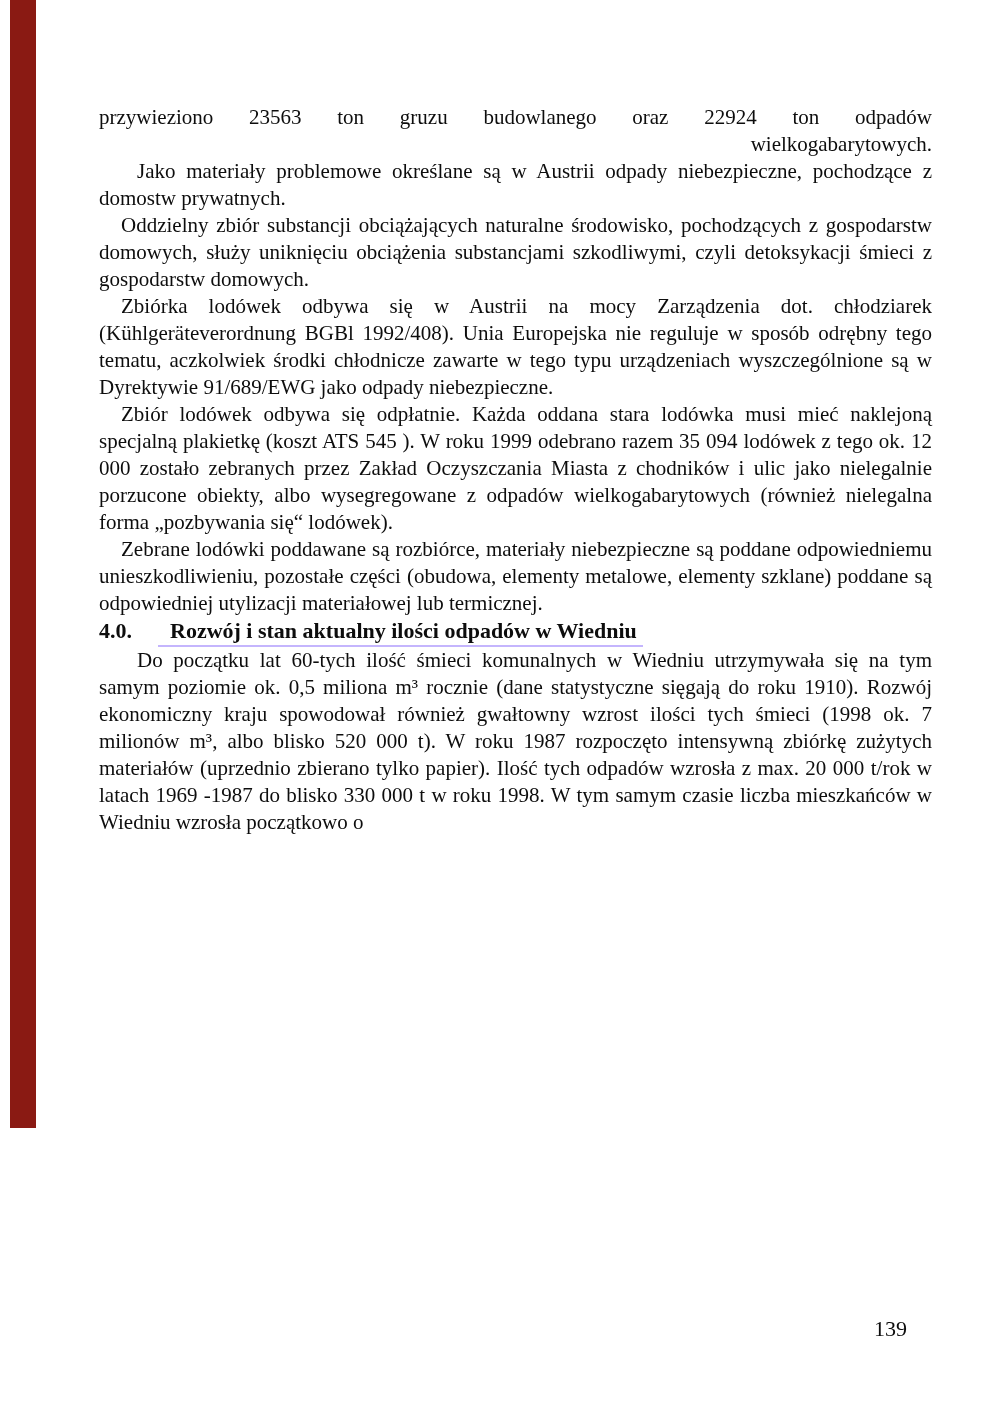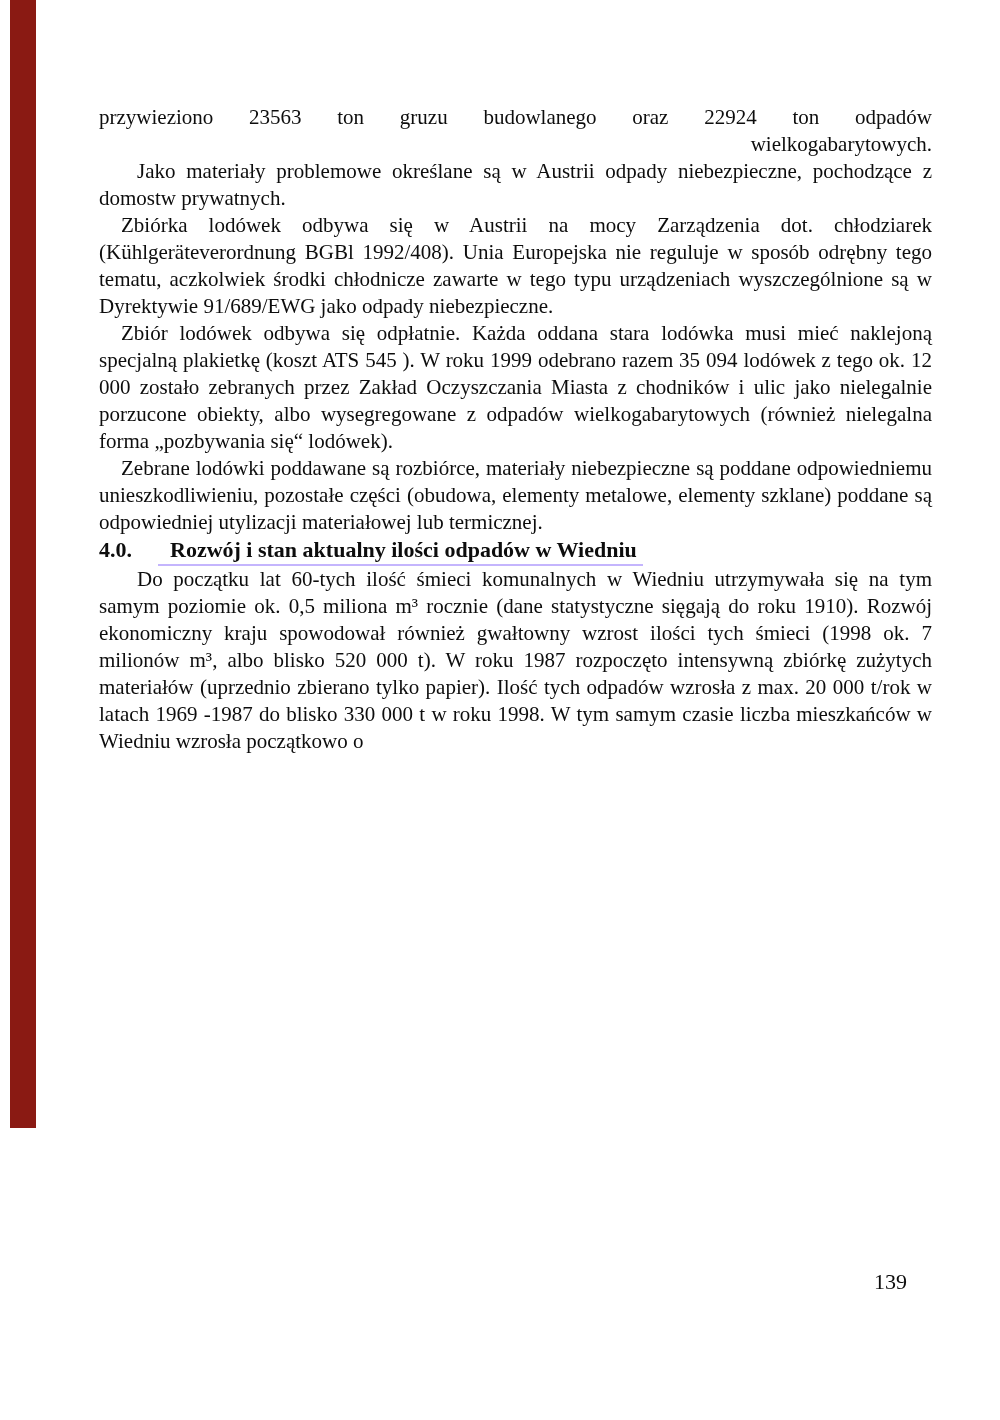--- a/index.html
+++ b/index.html
@@ -54,41 +54,42 @@
   .underlined {
     display: inline-block;
     border-bottom: 2px solid #c4b5fd;
     padding: 0 6px 1px 12px;
   }
   .ind-sm { text-indent: 22px; }
   .ind-lg { text-indent: 38px; }
   .pageno {
     position: absolute;
     left: 874px;
-    top: 1268px;
+    top: 1315px;
     font-size: 22px;
     line-height: 27px;
   }
 </style>
 </head>
 <body>
 
 <div class="sheet">
 
   <div class="stripe"></div>
 
   <div class="text-block">
 
     <p>
       <span class="jline">przywieziono 23563 ton gruzu budowlanego oraz 22924 ton odpadów</span>
       <span class="nline">wielkogabarytowych.</span>
     </p>
 
 
     <p class="ind-lg">Jako materiały problemowe określane są w Austrii odpady niebezpieczne, pochodzące z domostw prywatnych.</p>
+    <p class="ind-sm">Oddzielny zbiór substancji obciążających naturalne środowisko, pochodzących z gospodarstw domowych, służy uniknięciu obciążenia substancjami szkodliwymi, czyli detoksykacji śmieci z gospodarstw domowych.</p>
     <p class="ind-sm">Zbiórka lodówek odbywa się w Austrii na mocy Zarządzenia dot. chłodziarek (Kühlgeräteverordnung BGBl 1992/408). Unia Europejska nie reguluje w sposób odrębny tego tematu, aczkolwiek środki chłodnicze zawarte w tego typu urządzeniach wyszczególnione są w Dyrektywie 91/689/EWG jako odpady niebezpieczne.</p>
     <p class="ind-sm">Zbiór lodówek odbywa się odpłatnie. Każda oddana stara lodówka musi mieć naklejoną specjalną plakietkę (koszt ATS 545 ). W roku 1999 odebrano razem 35 094 lodówek z tego ok. 12 000 zostało zebranych przez Zakład Oczyszczania Miasta z chodników i ulic jako nielegalnie porzucone obiekty, albo wysegregowane z odpadów wielkogabarytowych (również nielegalna forma „pozbywania się“ lodówek).</p>
     <p class="ind-sm">Zebrane lodówki poddawane są rozbiórce, materiały niebezpieczne są poddane odpowiedniemu unieszkodliwieniu, pozostałe części (obudowa, elementy metalowe, elementy szklane) poddane są odpowiedniej utylizacji materiałowej lub termicznej.</p>
 
     <p class="heading h40">
       <span class="hnum40">4.0.</span><span class="underlined">Rozwój i stan aktualny ilości odpadów w Wiedniu</span>
     </p>
 
     <p class="ind-lg">Do początku lat 60-tych ilość śmieci komunalnych w Wiedniu utrzymywała się na tym samym poziomie ok. 0,5 miliona m³ rocznie (dane statystyczne sięgają do roku 1910). Rozwój ekonomiczny kraju spowodował również gwałtowny wzrost ilości tych śmieci (1998 ok. 7 milionów m³, albo blisko 520 000 t). W roku 1987 rozpoczęto intensywną zbiórkę zużytych materiałów (uprzednio zbierano tylko papier). Ilość tych odpadów wzrosła z max. 20 000 t/rok w latach 1969 -1987 do blisko 330 000 t w roku 1998. W tym samym czasie liczba mieszkańców w Wiedniu wzrosła początkowo o</p>
 

